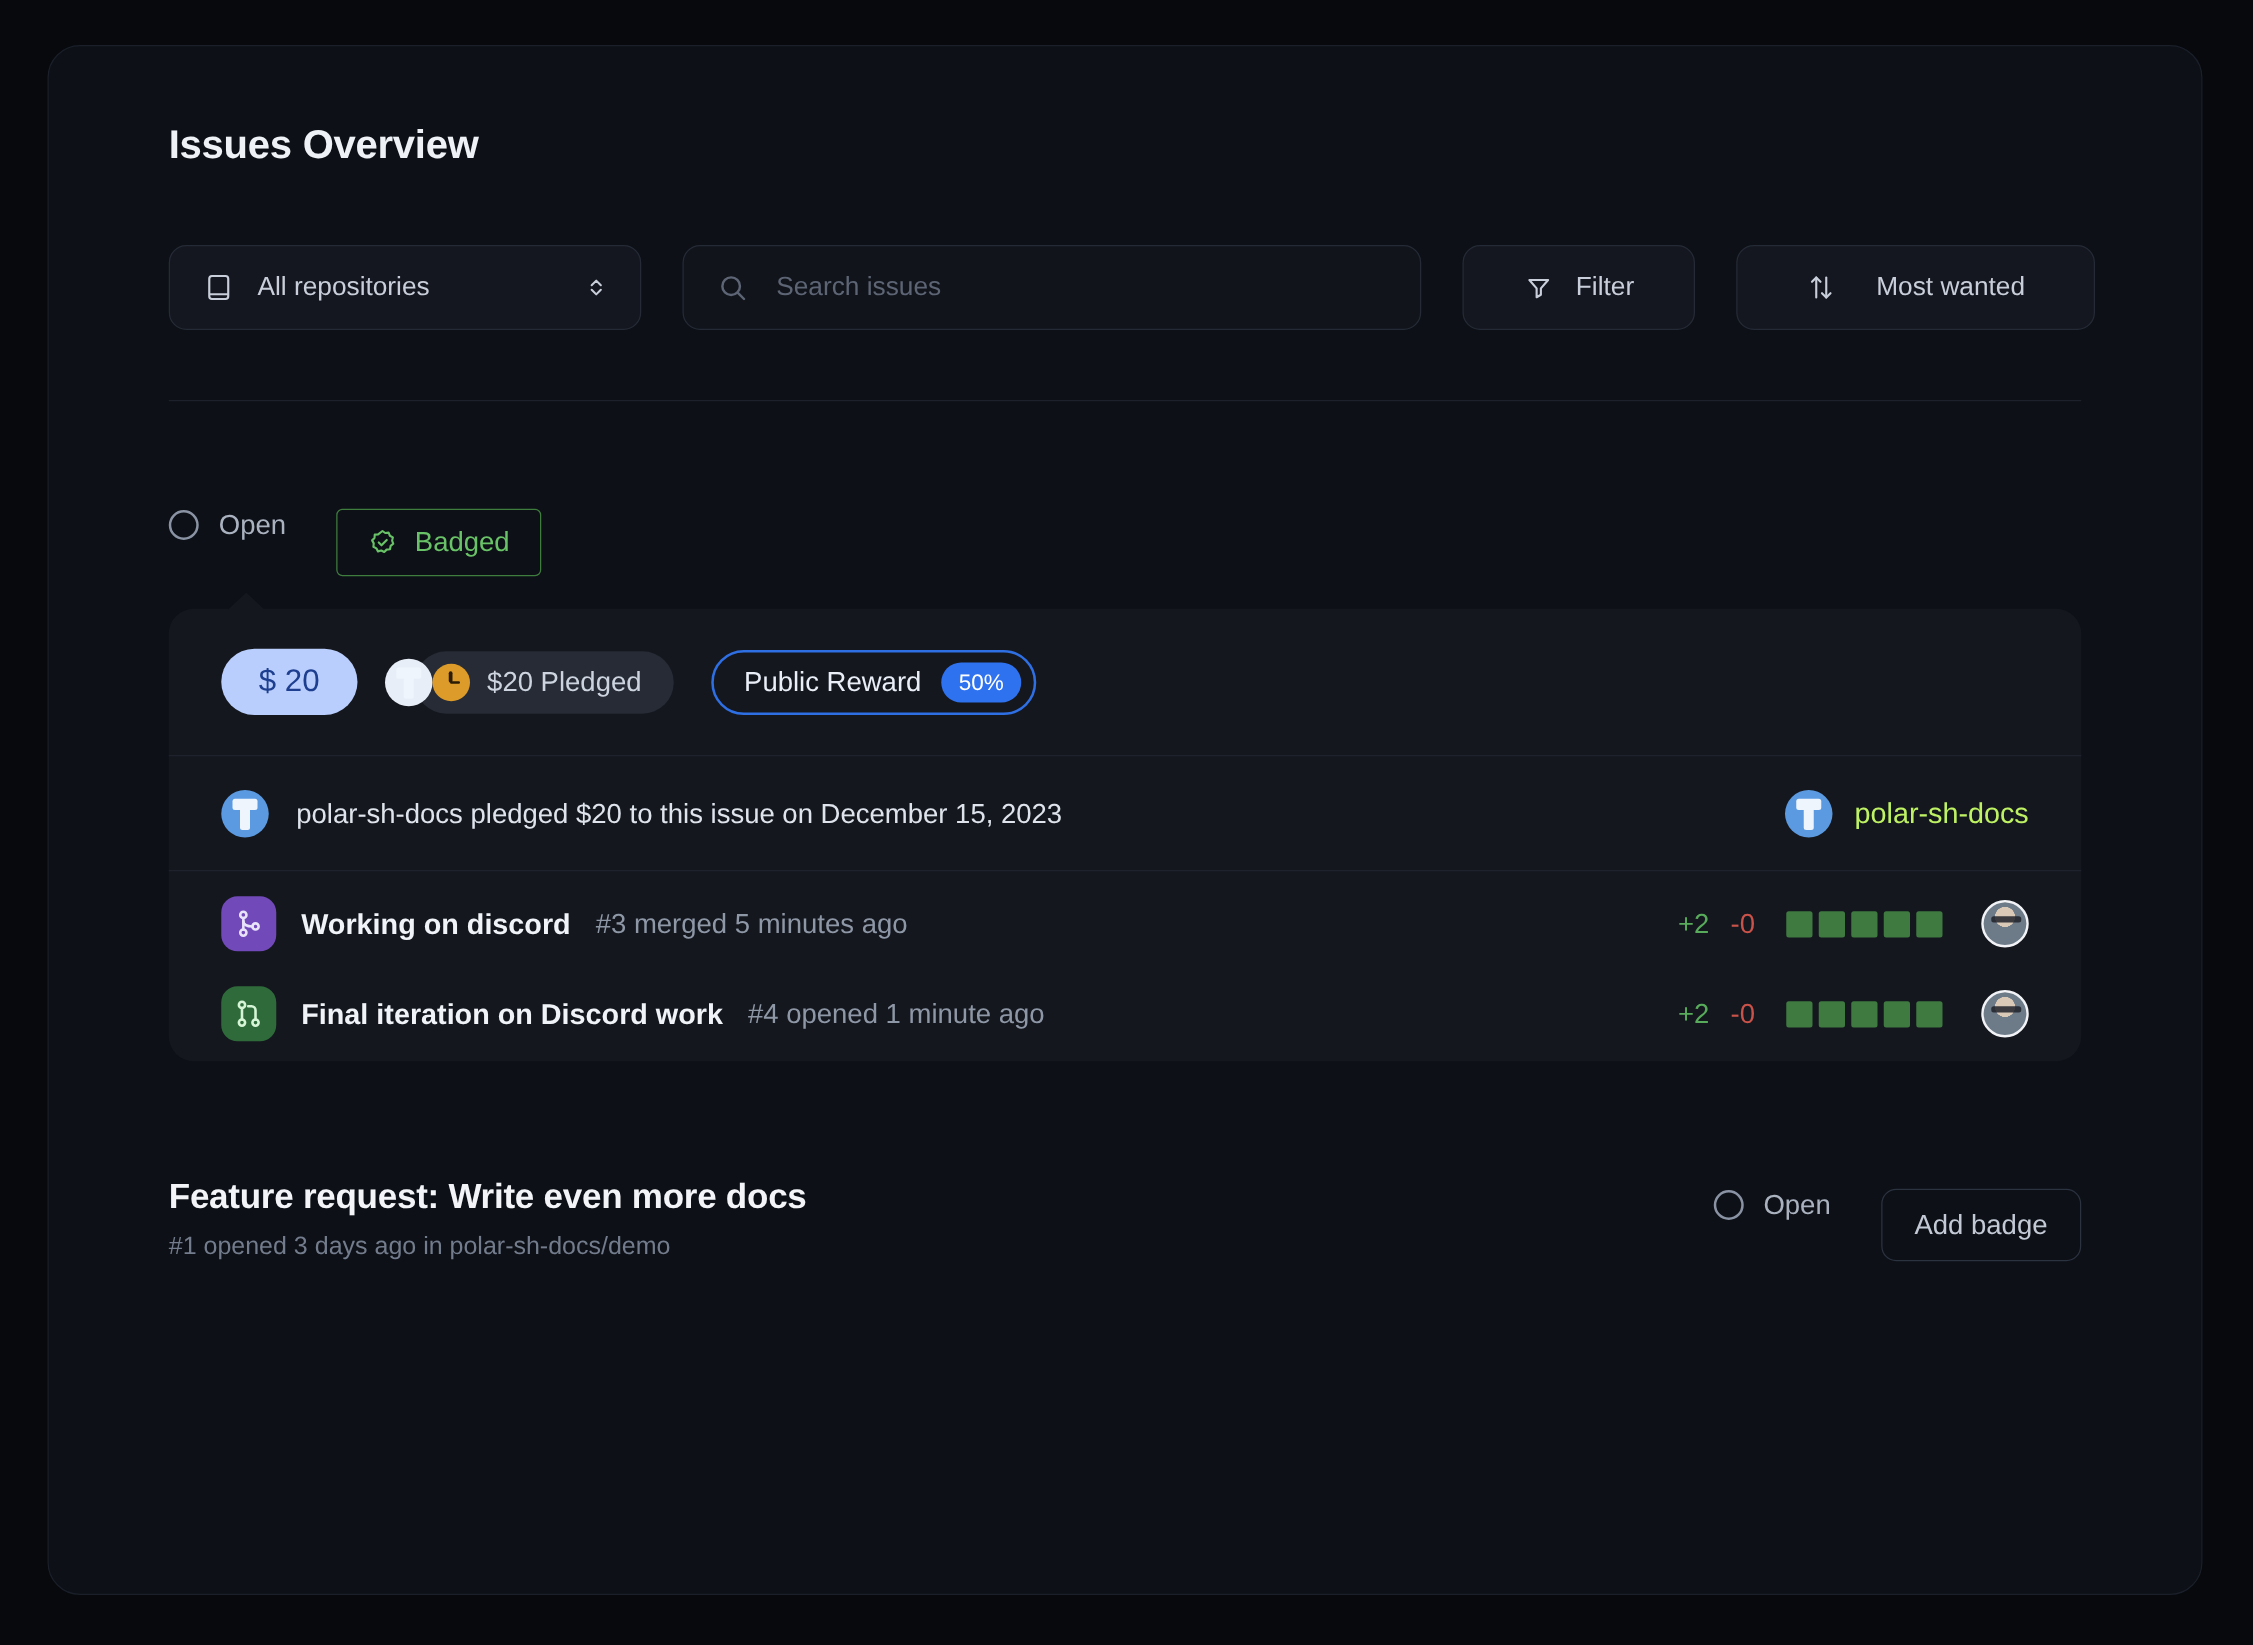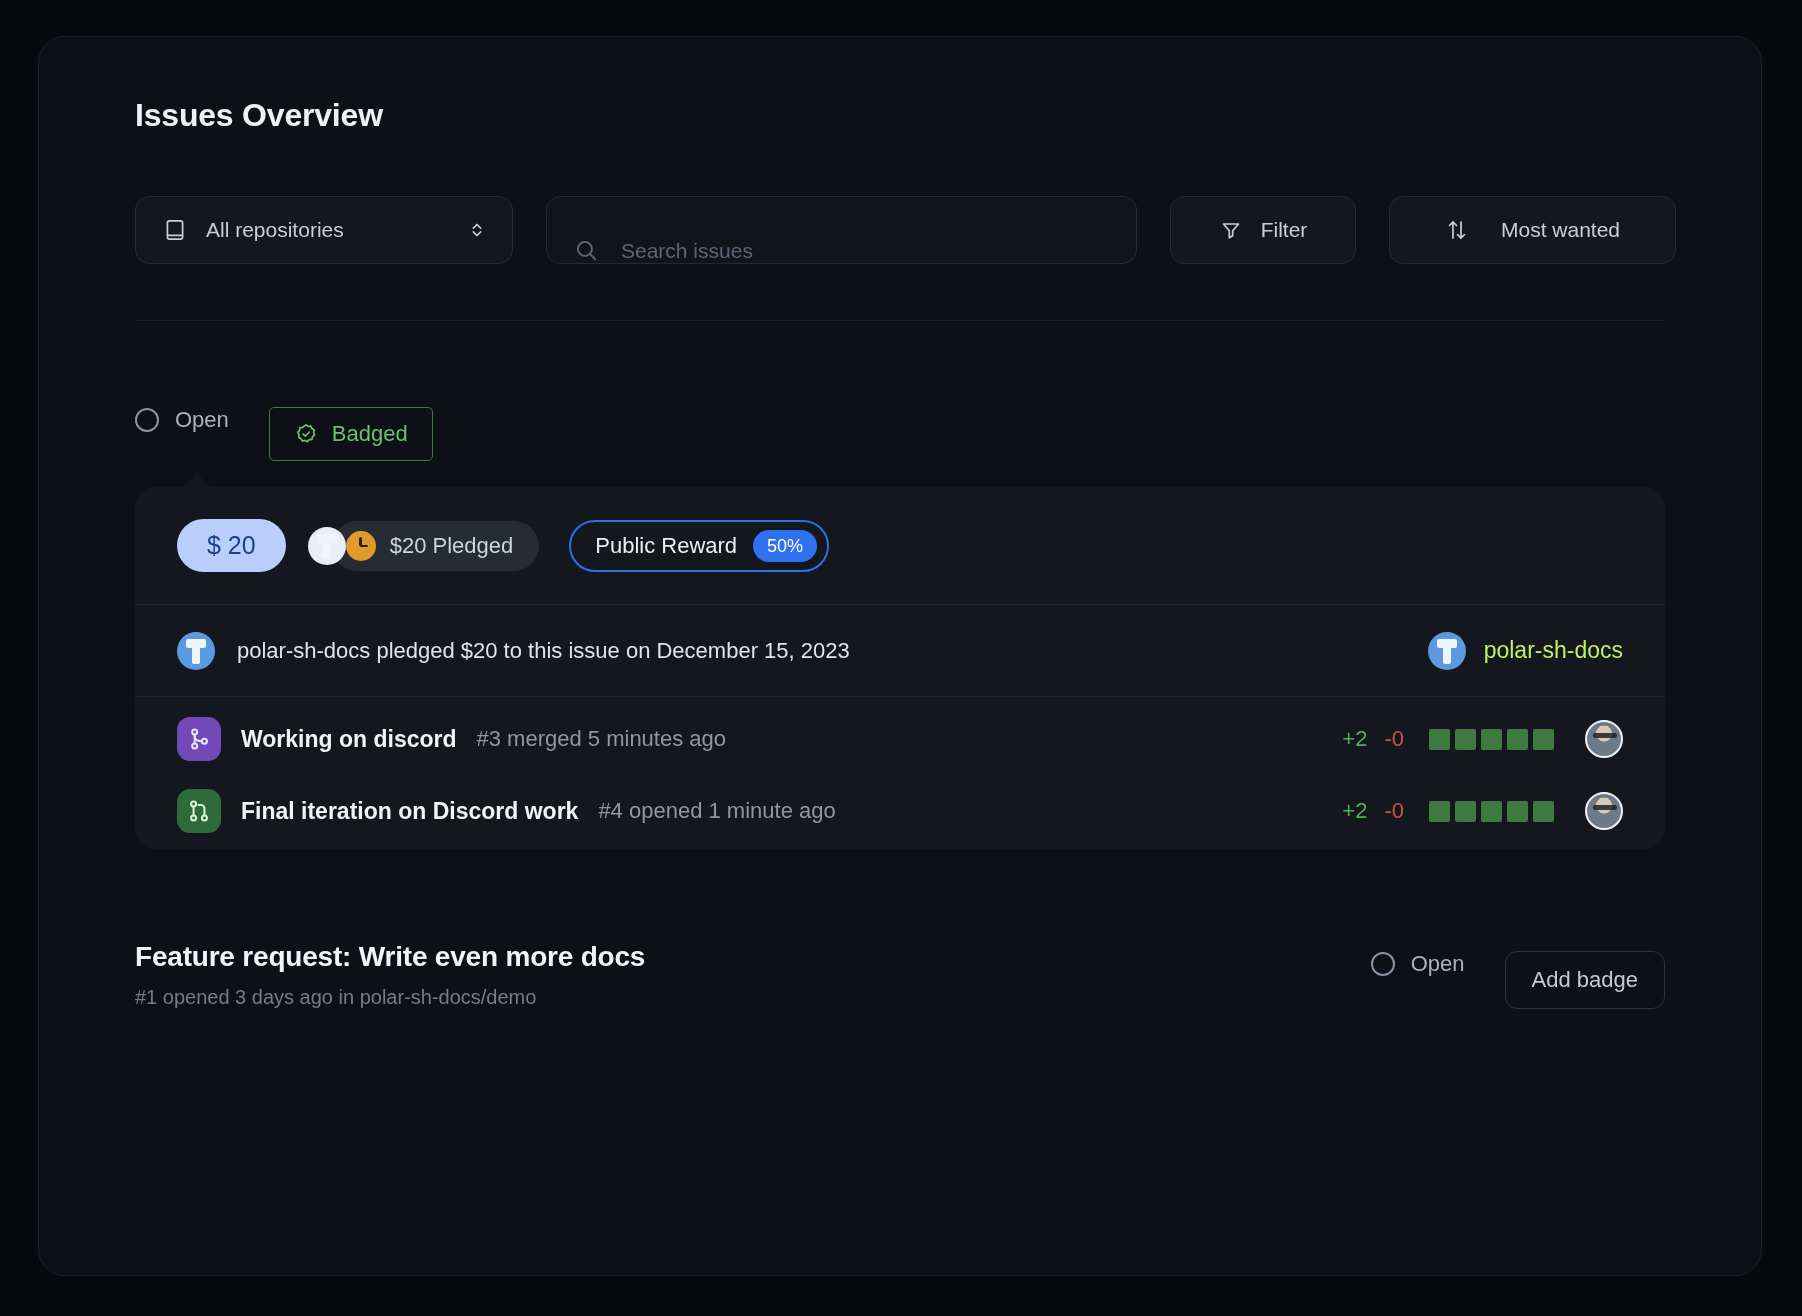--- a/index.html
+++ b/index.html
@@ -59,21 +59,20 @@
     padding: 0 24px 0 26px;
     justify-content: flex-start;
     gap: 18px;
   }
   .repo-select .caret { margin-left: auto; }
   .search-box {
     width: 591px;
     padding: 0 6px 0 26px;
     gap: 22px;
     background: #11141b;
-    align-items: flex-end;
   }
   .search-input {
     flex: 1;
     border: 0;
     outline: 0;
     background: transparent;
     color: #c9cfda;
     font-size: 21px;
     font-family: "Liberation Sans", sans-serif;
   }

